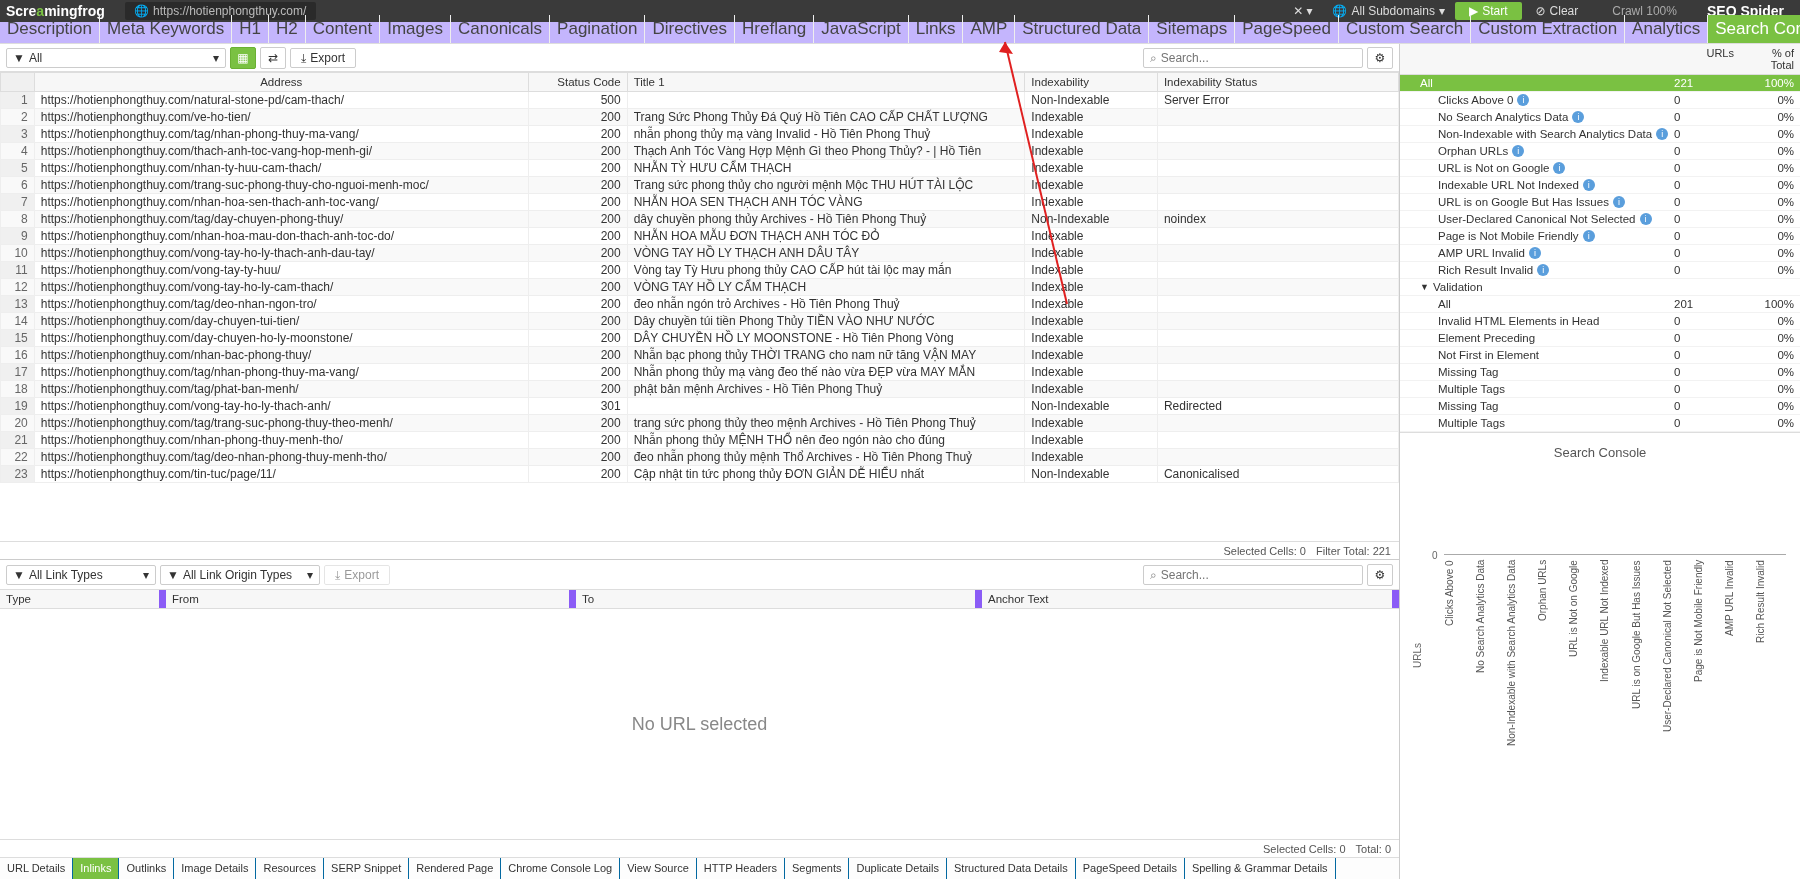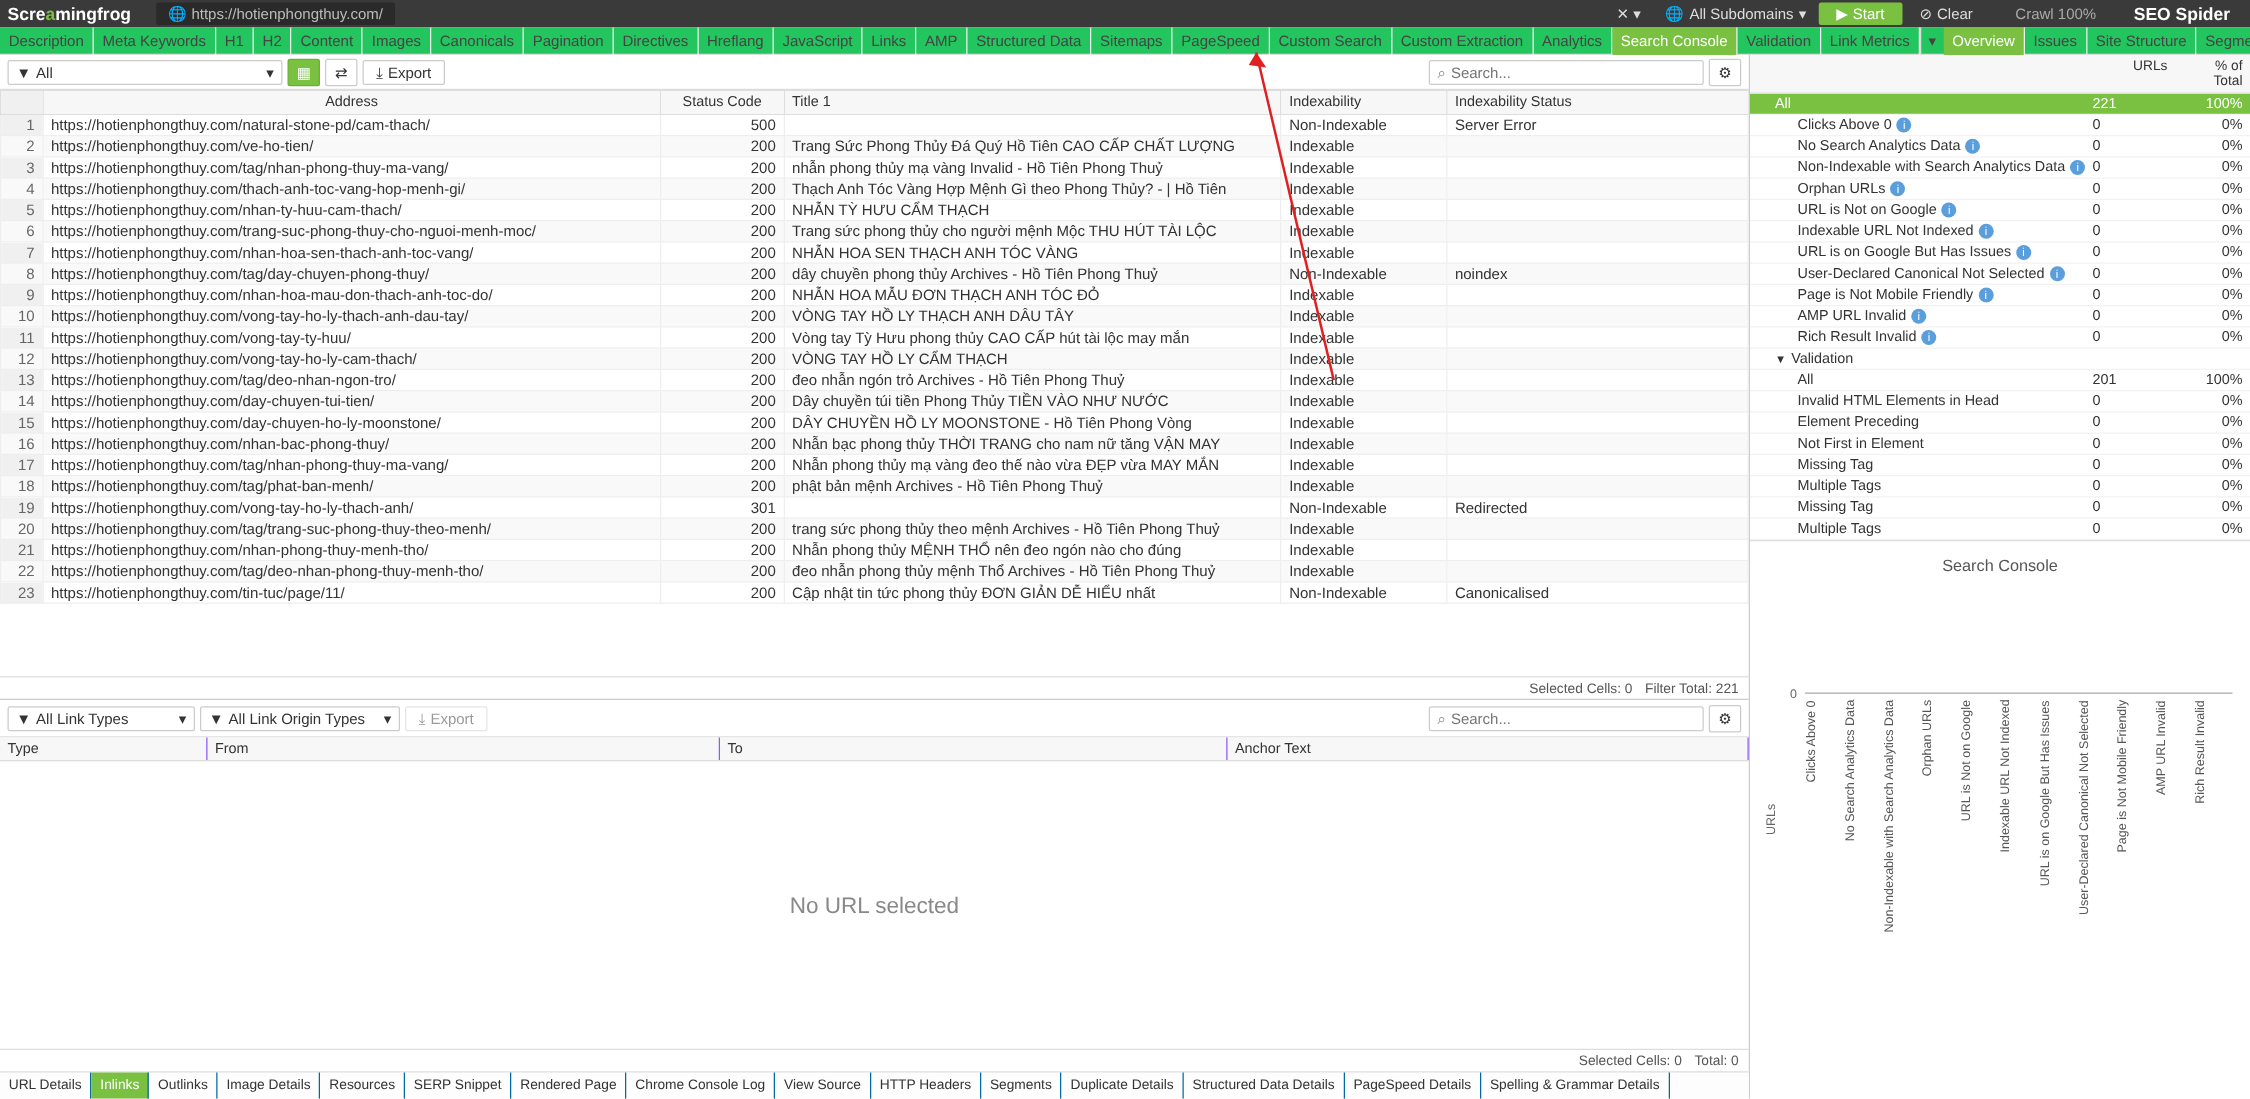--- a/index.html
+++ b/index.html
@@ -8,21 +8,21 @@
 .logo{color:#fff;font-weight:bold;font-size:14px;display:flex;align-items:center;}
 .logo .frog{color:#7ac142;}
 .urlbox{margin-left:20px;background:#2a2a2a;padding:2px 10px;border-radius:2px;color:#bbb;display:flex;align-items:center;}
 .tb-spacer{flex:1;}
 .tb-seg{padding:2px 10px;color:#ddd;display:flex;align-items:center;gap:4px;}
 .btn-start{background:#7ac142;color:#fff;padding:2px 14px;border-radius:2px;display:flex;align-items:center;gap:4px;}
 .btn-clear{padding:2px 14px;color:#ddd;display:flex;align-items:center;gap:4px;}
 .crawl-status{color:#aaa;padding:0 20px;}
 .seo-spider{color:#fff;font-weight:bold;font-size:14px;padding:0 10px;}
 
-.tabbar{height:22px;background:#22c55e;border-bottom:1px solid #ddd;display:flex;align-items:flex-start;font-size:12px;color:#444;}
+.tabbar{height:22px;background:#c4b5fd;border-bottom:1px solid #ddd;display:flex;align-items:flex-end;font-size:17px;color:#444;}
 .tabbar .tab{padding:4px 7px;border-right:1px solid #eee;cursor:pointer;white-space:nowrap;}
 .tabbar .tab.active{background:#7ac142;color:#fff;}
 .tabbar .tab-drop{padding:4px 6px;border-left:1px solid #ddd;}
 .tabbar .spacer{flex:1;}
 
 .main{display:flex;height:calc(100% - 44px);}
 .left{flex:1;display:flex;flex-direction:column;border-right:1px solid #ccc;}
 .right{width:400px;display:flex;flex-direction:column;}
 
 .toolbar{height:28px;border-bottom:1px solid #ddd;display:flex;align-items:center;padding:0 6px;gap:4px;}
@@ -35,31 +35,31 @@
 .search-box input{border:none;outline:none;flex:1;font-size:12px;}
 .tool-spacer{flex:1;}
 
 .grid{flex:1;overflow:auto;position:relative;}
 .grid table{width:100%;border-collapse:collapse;table-layout:fixed;}
 .grid th{background:#f7f7f7;border:1px solid #ddd;padding:3px 6px;text-align:left;font-weight:normal;color:#333;font-size:11.5px;position:sticky;top:0;}
 .grid td{border:1px solid #eee;padding:1px 6px;white-space:nowrap;overflow:hidden;text-overflow:ellipsis;}
 .grid tr:nth-child(even) td{background:#f9f9f9;}
 .grid .rownum{width:28px;text-align:right;background:#f0f0f0;color:#666;}
 .grid .c-addr{width:410px;text-align:center;}
-.grid .c-status{width:82px;text-align:center;}
+.grid .c-status{width:82px;text-align:right;}
 .grid .c-title{width:330px;}
 .grid .c-idx{width:110px;}
 .grid .c-idxs{width:200px;}
 
 .statusbar{height:18px;border-top:1px solid #ddd;font-size:11px;color:#555;display:flex;align-items:center;justify-content:flex-end;padding:0 8px;gap:10px;}
 
 .lower{height:320px;border-top:1px solid #ccc;display:flex;flex-direction:column;}
 .lower .toolbar{height:30px;}
 .lower-grid-head{display:flex;background:#f7f7f7;border-bottom:1px solid #ddd;}
-.lower-grid-head .lh{padding:3px 6px;border-right:1px solid #8b5cf6;font-size:11.5px;}
+.lower-grid-head .lh{padding:3px 6px;border-right:7px solid #8b5cf6;font-size:11.5px;}
 .nourl{flex:1;display:flex;align-items:center;justify-content:center;color:#888;font-size:18px;}
 .bottom-tabs{height:22px;background:#fdfdfd;border-top:1px solid #ddd;display:flex;align-items:stretch;font-size:11px;}
 .bottom-tabs .btab{padding:4px 7px;border-right:1px solid #0369a1;cursor:pointer;}
 .bottom-tabs .btab.active{background:#7ac142;color:#fff;}
 
 .right-head{display:flex;background:#f7f7f7;border-bottom:1px solid #ddd;font-size:11px;}
 .right-head .rh{padding:3px 6px;text-align:right;}
 .right-head .rh1{flex:1;text-align:left;}
 .right-list{flex:0 0 auto;overflow:auto;}
 .right-row{display:flex;align-items:center;padding:2px 6px;font-size:11.5px;border-bottom:1px solid #f2f2f2;}

